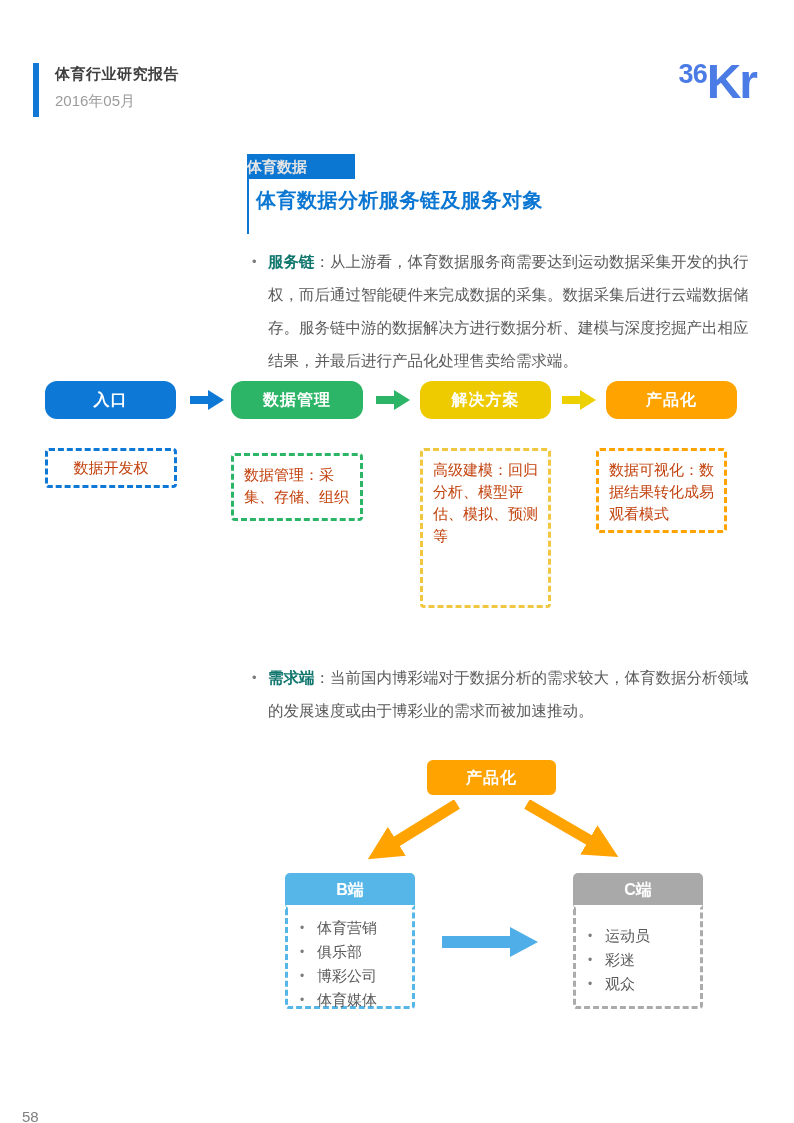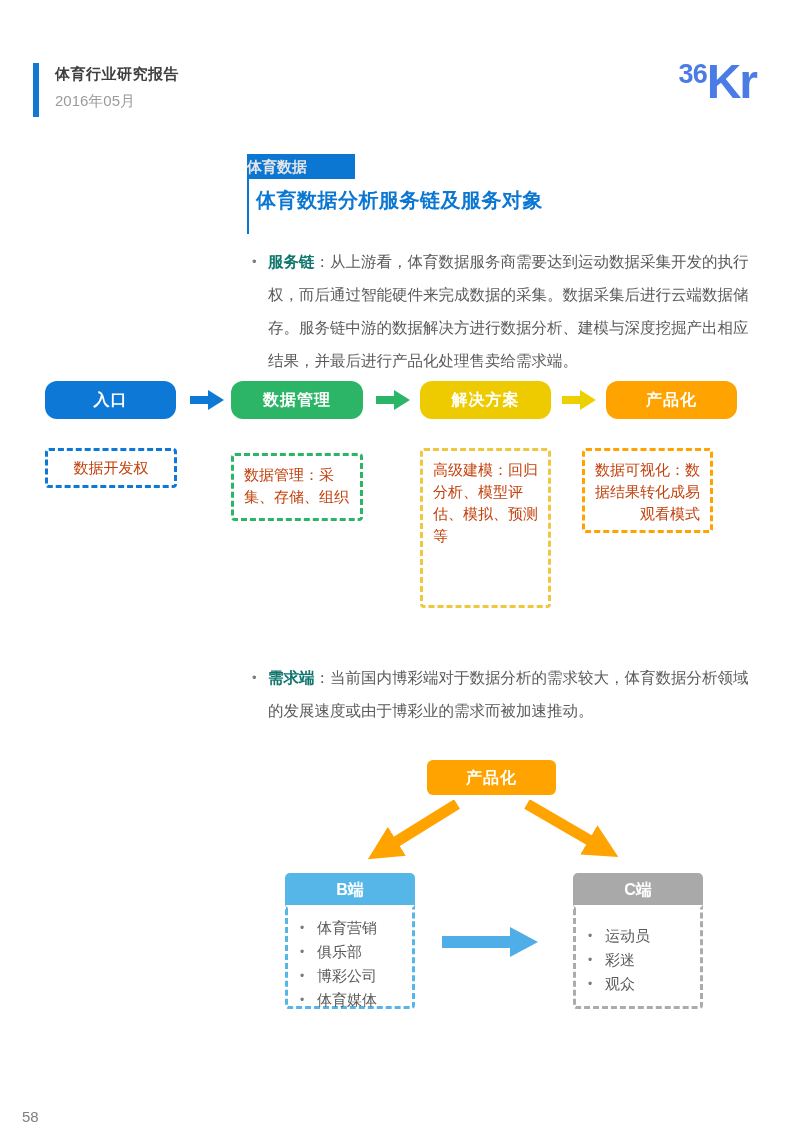--- a/index.html
+++ b/index.html
@@ -43,21 +43,21 @@
   .fa-0 { left: 190px; } .fa-0 .bar { background: #0e78d6; } .fa-0 .head { border-left: 16px solid #0e78d6; }
   .fa-1 { left: 376px; } .fa-1 .bar { background: #2cb566; } .fa-1 .head { border-left: 16px solid #2cb566; }
   .fa-2 { left: 562px; } .fa-2 .bar { background: #edd000; } .fa-2 .head { border-left: 16px solid #edd000; }
   .note { position: absolute; border-radius: 4px; background: #ffffff; font-size: 15px; line-height: 22px;
           color: #c2410c; padding: 8px 10px; }
   .note-0 { left: 45px;  top: 432px; width: 132px; height: 40px; border: 3px dashed #0e78d6;
             display: flex; align-items: center; justify-content: center; padding: 0; }
   .note-1 { left: 231px; top: 437px; width: 132px; height: 68px; border: 3px dashed #2cb566; }
   .note-2 { left: 420px; top: 432px; width: 131px; height: 160px; border: 3px dashed #f0c840; }
   .note-2 .block + .block { margin-top: 22px; }
-  .note-3 { left: 582px; top: 432px; width: 131px; height: 85px; border: 3px dashed #ffa301; text-align: right; }
+  .note-3 { left: 596px; top: 432px; width: 131px; height: 85px; border: 3px dashed #ffa301; }
   
   .prod-root { position: absolute; left: 427px; top: 744px; width: 129px; height: 35px; background: #ffa301;
                border-radius: 6px; color: #fff; font-size: 16px; font-weight: 700; text-align: center;
                line-height: 35px; letter-spacing: 1px; }
   .prod-arrows { position: absolute; left: 340px; top: 784px; width: 310px; height: 66px; }
   .side-head { position: absolute; top: 857px; width: 130px; height: 34px; border-radius: 5px 5px 0 0;
                color: #fff; font-size: 16px; font-weight: 700; text-align: center; line-height: 34px; }
   .bh { left: 285px; background: #56b6e8; }
   .ch { left: 573px; background: #a9a9a9; }
   .side-box { position: absolute; top: 889px; width: 130px; height: 104px; background: #fff; border-radius: 0 0 4px 4px; }

